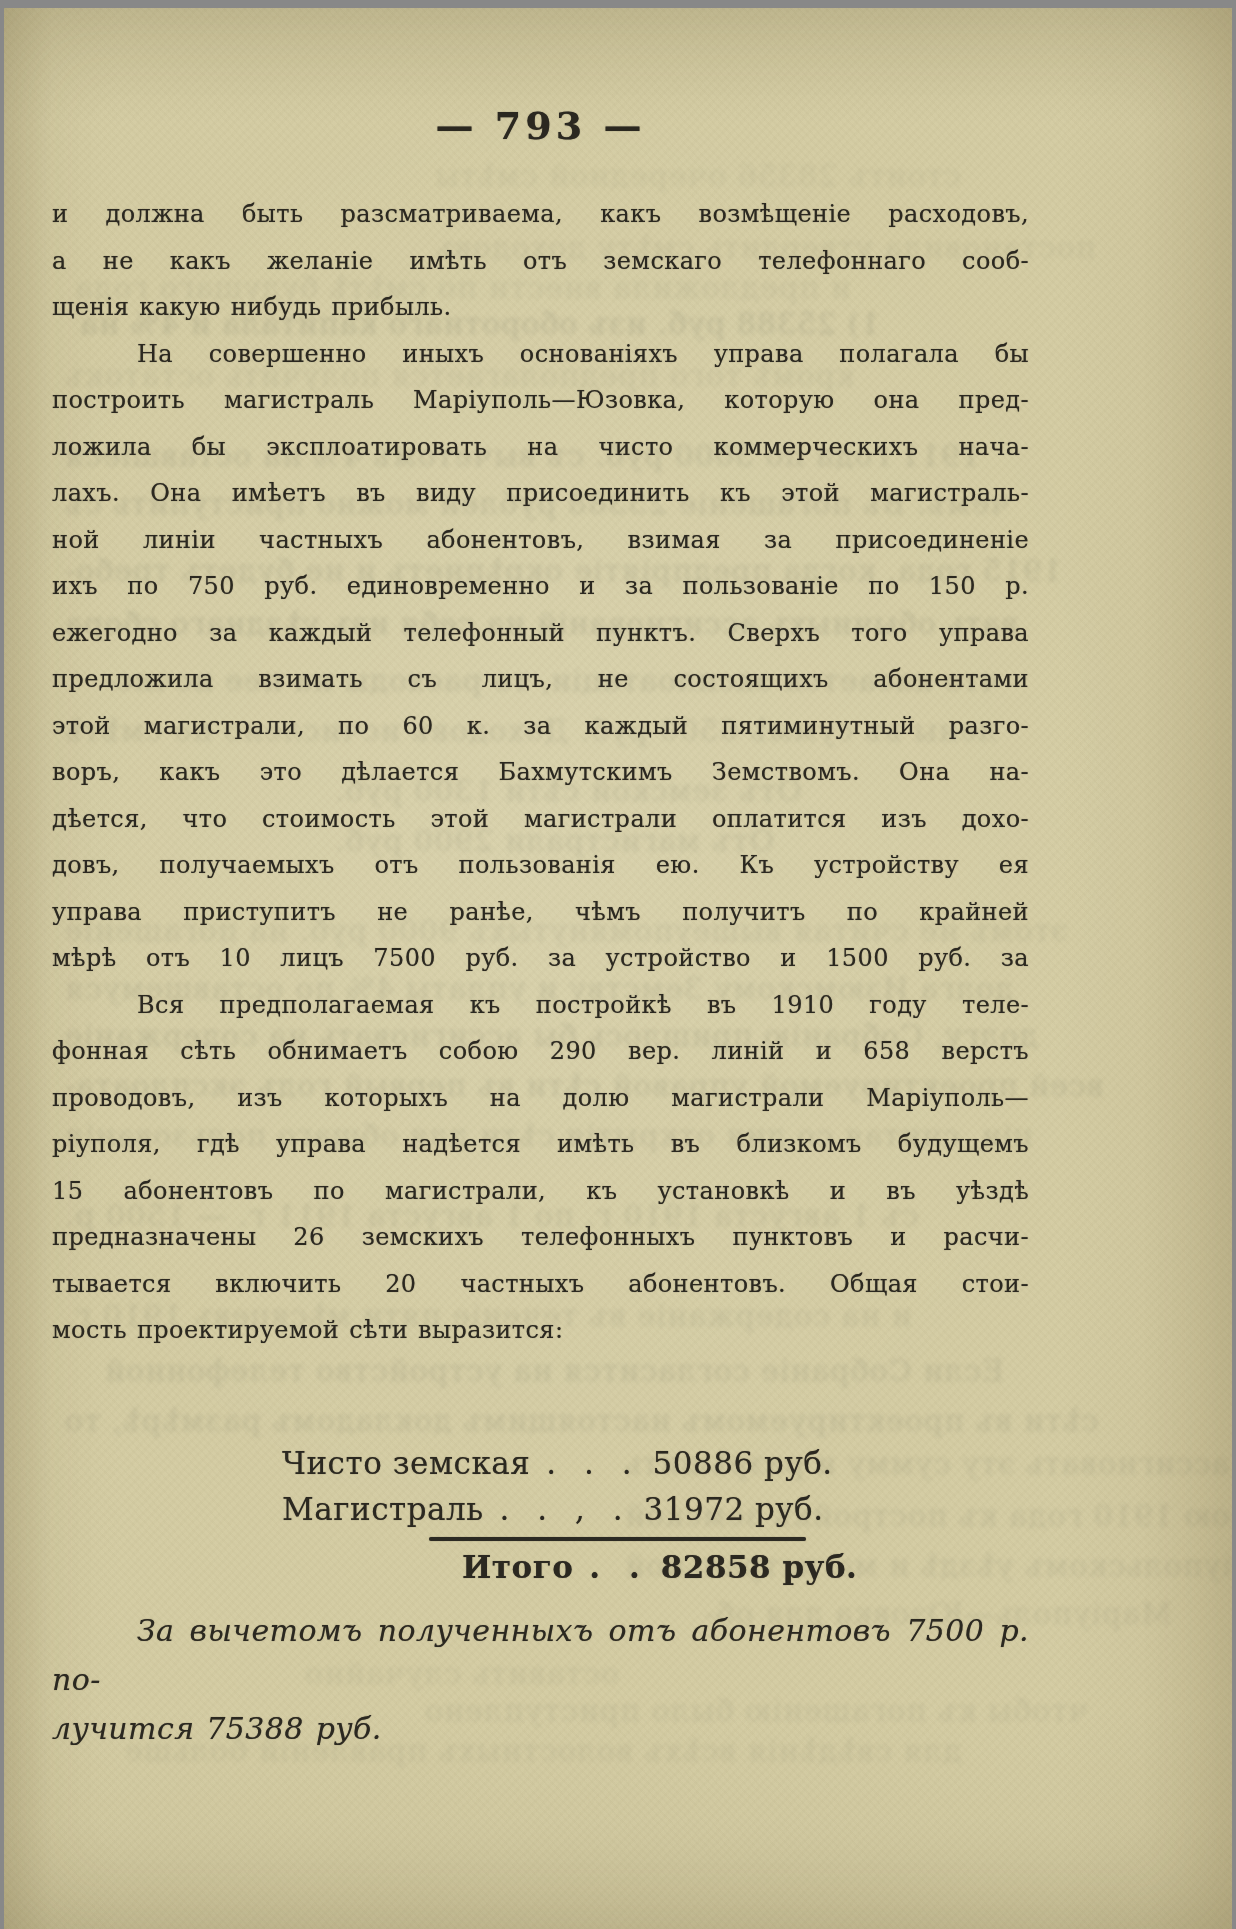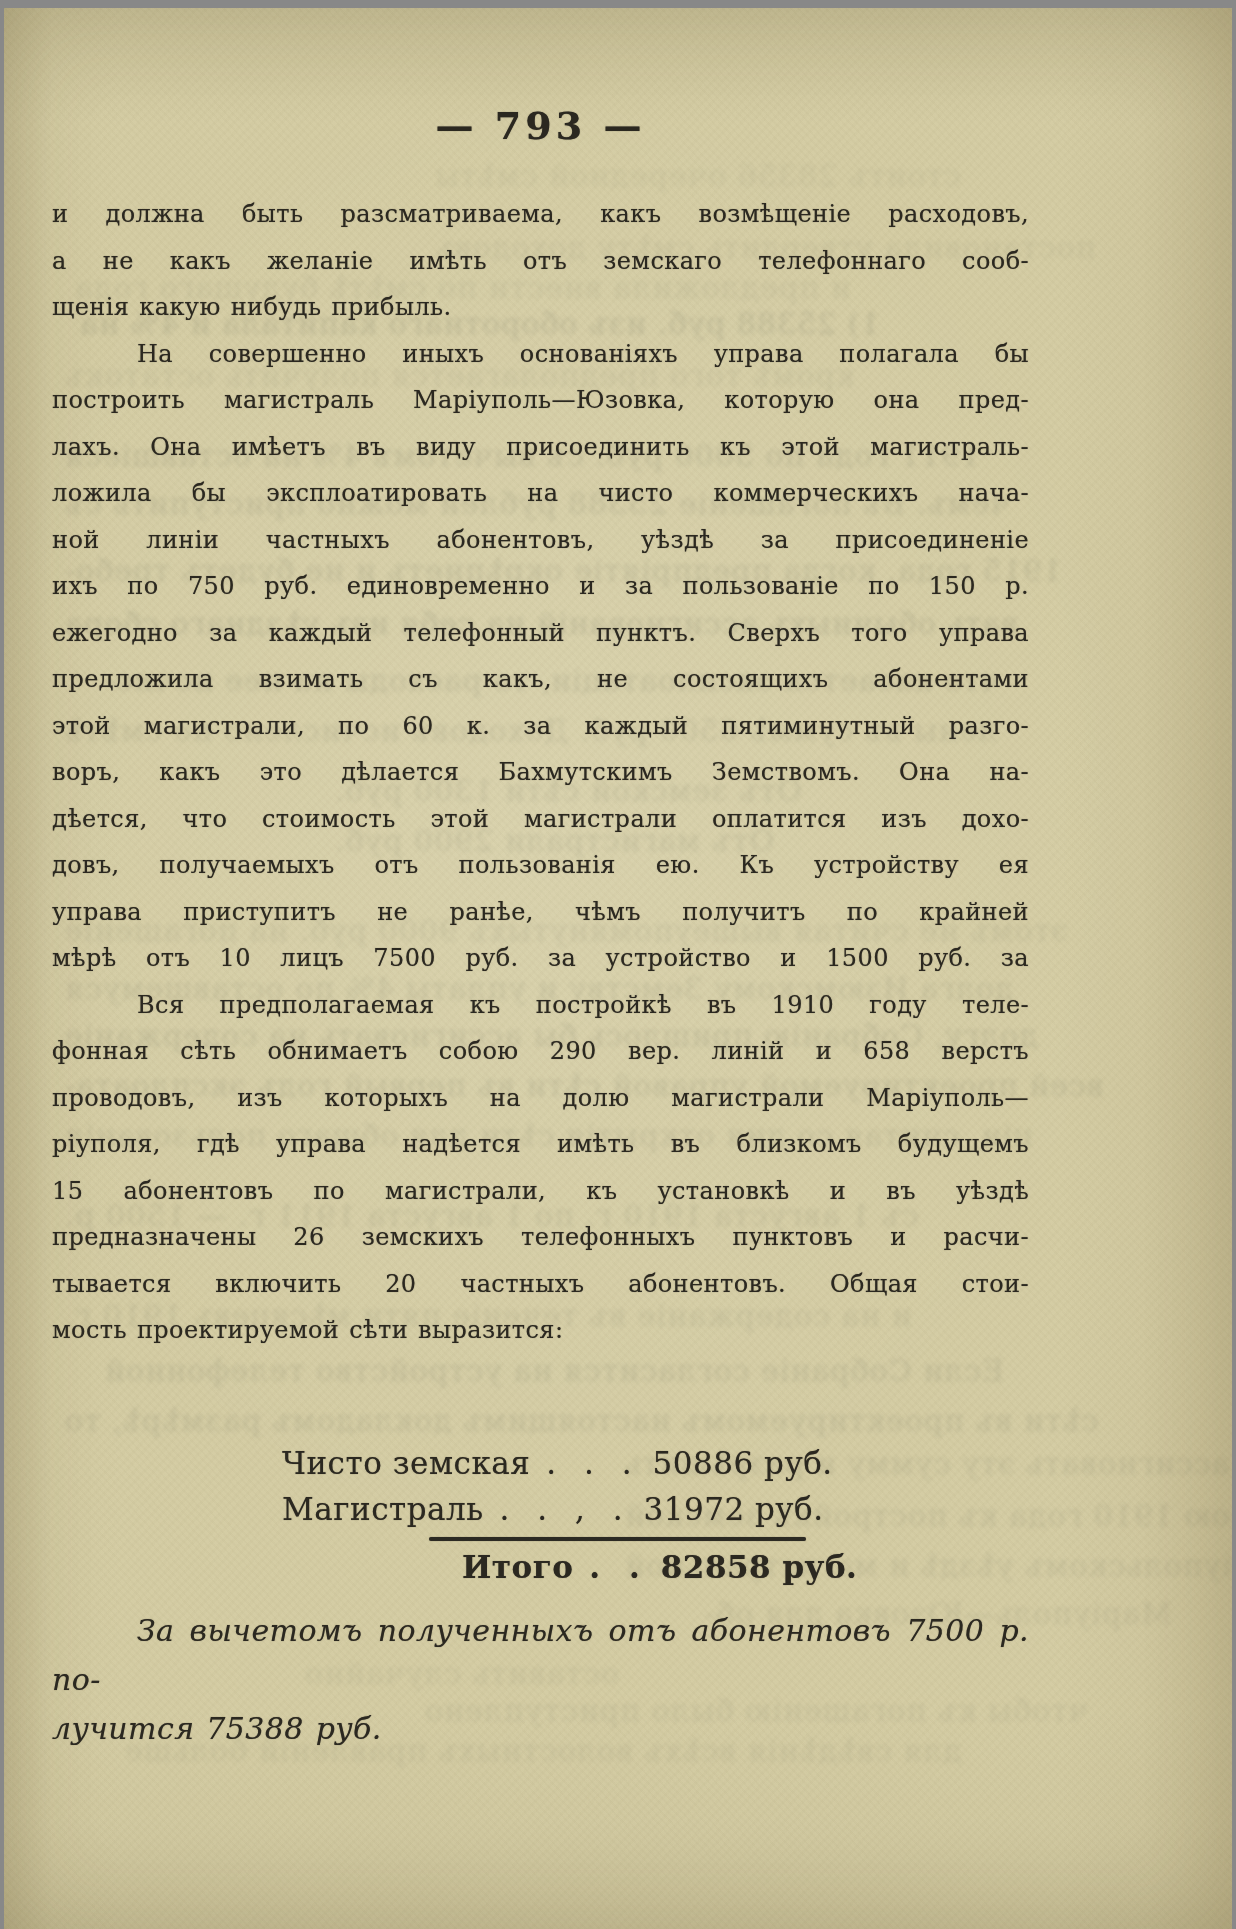--- a/index.html
+++ b/index.html
@@ -114,26 +114,26 @@
     </div>
 
   <div class="pageno">— 793 —</div>
 
   <div class="bodytext">
     <span class="ln j">и должна быть разсматриваема, какъ возмѣщеніе расходовъ,</span>
     <span class="ln j">а не какъ желаніе имѣть отъ земскаго телефоннаго сооб-</span>
     <span class="ln last">щенія какую нибудь прибыль.</span>
     <span class="ln j ind">На совершенно иныхъ основаніяхъ управа полагала бы</span>
     <span class="ln j">построить магистраль Маріуполь—Юзовка, которую она пред-</span>
+    <span class="ln j">ложила бы эксплоатировать на чисто коммерческихъ нача-</span>
     <span class="ln j">лахъ. Она имѣетъ въ виду присоединить къ этой магистраль-</span>
-    <span class="ln j">ложила бы эксплоатировать на чисто коммерческихъ нача-</span>
-    <span class="ln j">ной линіи частныхъ абонентовъ, уѣздѣ за присоединеніе</span>
+    <span class="ln j">ной линіи частныхъ абонентовъ, взимая за присоединеніе</span>
     <span class="ln j">ихъ по 750 руб. единовременно и за пользованіе по 150 р.</span>
     <span class="ln j">ежегодно за каждый телефонный пунктъ. Сверхъ того управа</span>
-    <span class="ln j">предложила взимать съ какъ, не состоящихъ абонентами</span>
+    <span class="ln j">предложила взимать съ лицъ, не состоящихъ абонентами</span>
     <span class="ln j">этой магистрали, по 60 к. за каждый пятиминутный разго-</span>
     <span class="ln j">воръ, какъ это дѣлается Бахмутскимъ Земствомъ. Она на-</span>
     <span class="ln j">дѣется, что стоимость этой магистрали оплатится изъ дохо-</span>
     <span class="ln j">довъ, получаемыхъ отъ пользованія ею. Къ устройству ея</span>
     <span class="ln j">управа приступитъ не ранѣе, чѣмъ получитъ по крайней</span>
     <span class="ln j">мѣрѣ отъ 10 лицъ 7500 руб. за устройство и 1500 руб. за</span>
     <span class="ln j ind">Вся предполагаемая къ постройкѣ въ 1910 году теле-</span>
     <span class="ln j">фонная сѣть обнимаетъ собою 290 вер. линій и 658 верстъ</span>
     <span class="ln j">проводовъ, изъ которыхъ на долю магистрали Маріуполь—</span>
     <span class="ln j">ріуполя, гдѣ управа надѣется имѣть въ близкомъ будущемъ</span>

